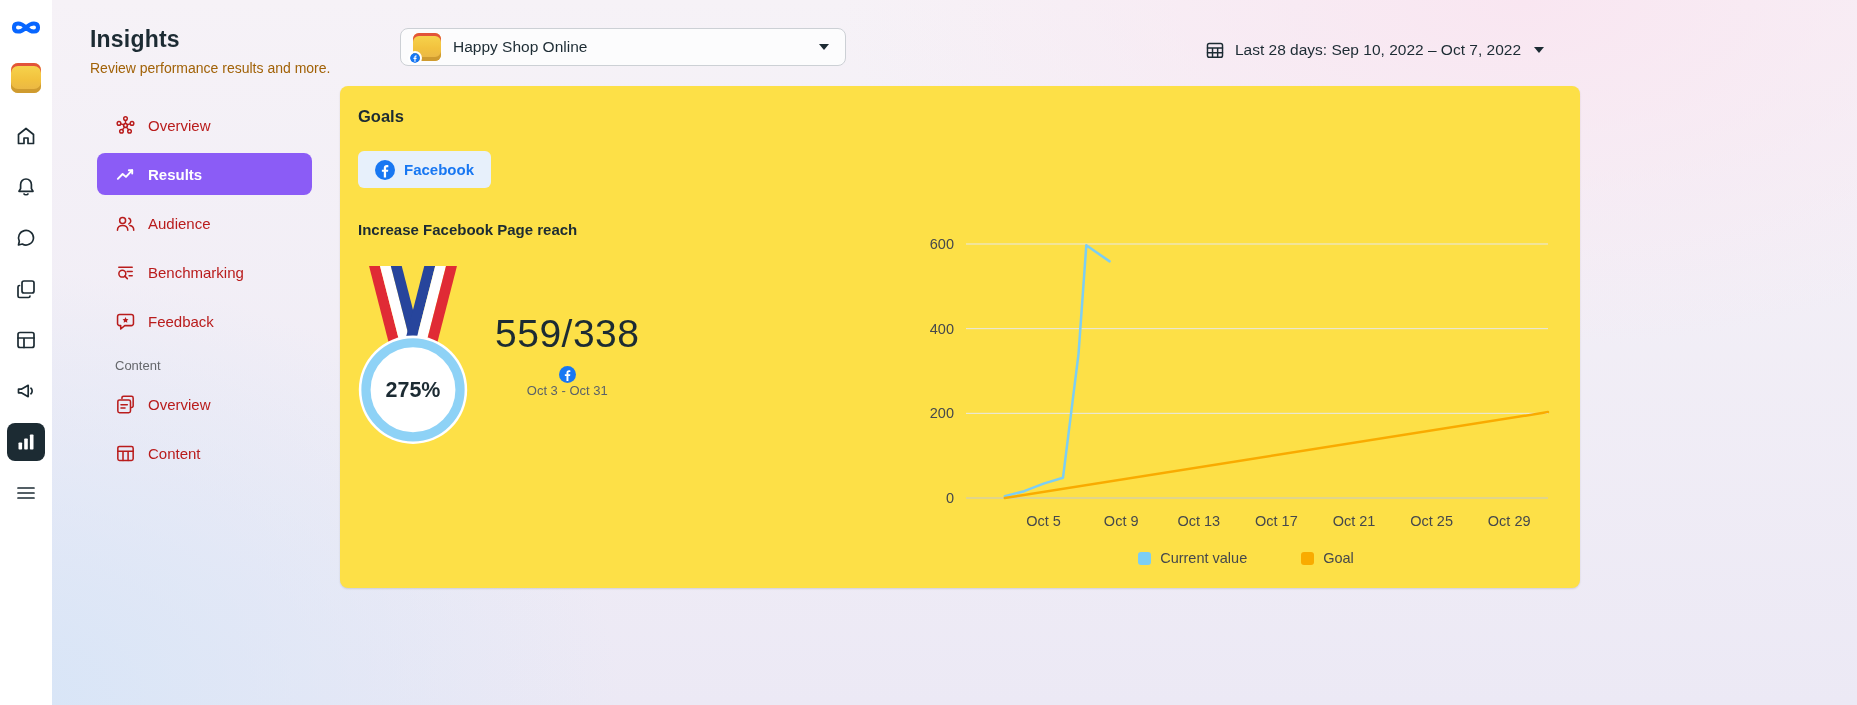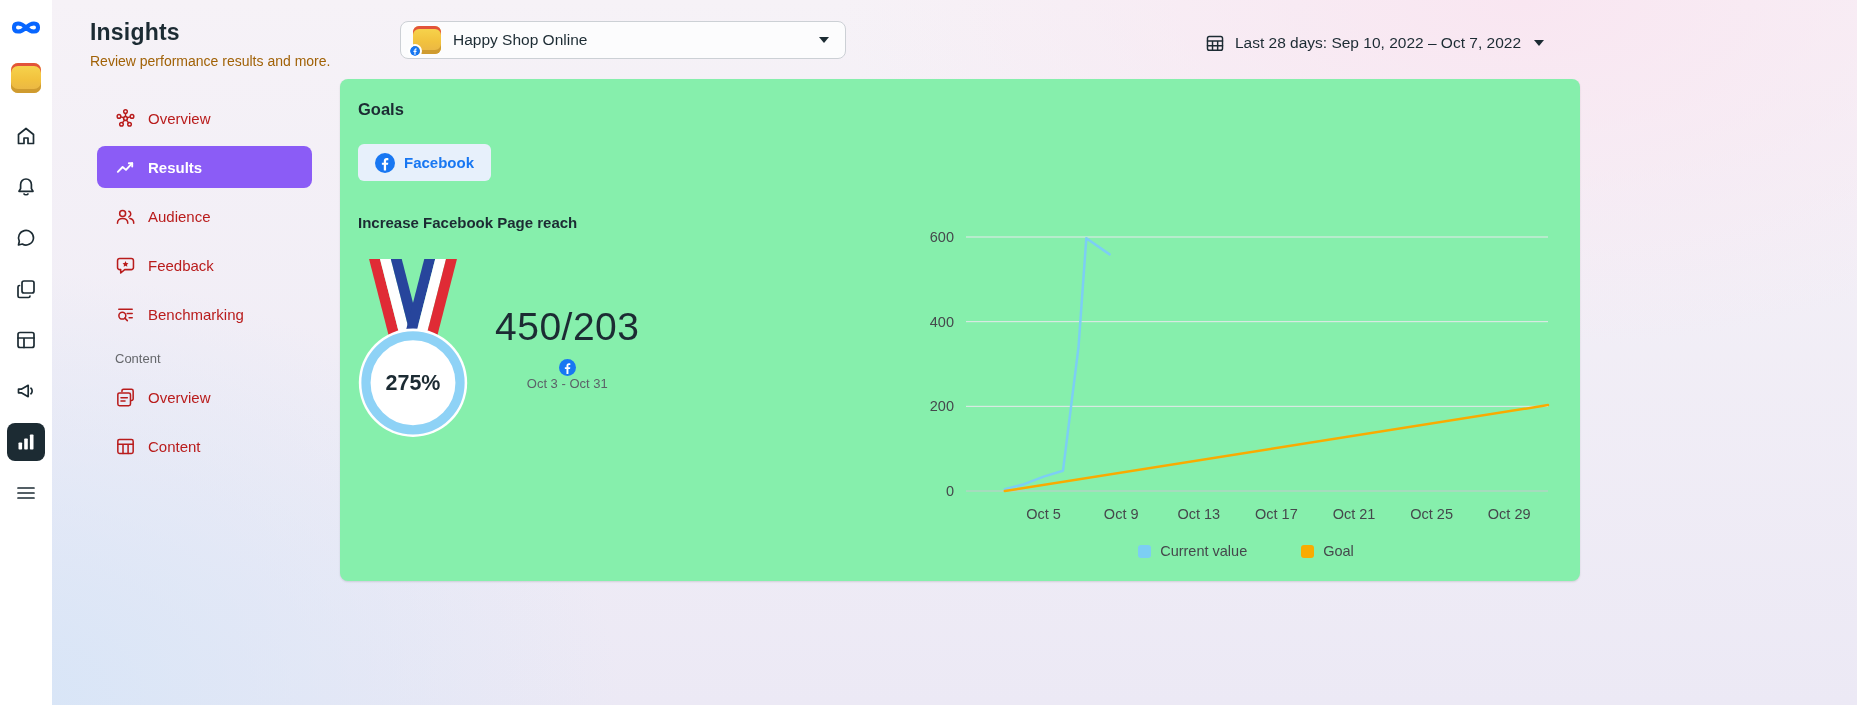--- a/index.html
+++ b/index.html
@@ -25,21 +25,21 @@
   }
   .rail-btn {
     width:38px; height:38px; border:none; background:transparent; border-radius:8px;
     display:flex; align-items:center; justify-content:center; margin-bottom:13px; cursor:pointer; color:#1c2b33;
   }
   .rail-btn.selected { background:#1c2b33; color:#ffffff; }
   .rail svg { display:block; }
   .stroke-icon { fill:none; stroke:currentColor; stroke-width:1.7; stroke-linecap:round; stroke-linejoin:round; }
 
   
-  .page { position:absolute; left:52px; top:5px; width:1492px; }
+  .page { position:absolute; left:52px; top:12px; width:1492px; }
   .header { display:flex; align-items:flex-start; padding:14px 0 0 38px; height:74px; }
   .page-title { font-size:23px; font-weight:700; letter-spacing:.2px; }
   .page-subtitle { font-size:14px; color:#a16207; margin-top:7px; }
   .title-block { width:310px; }
   .biz-selector {
     display:flex; align-items:center; width:446px; height:38px; margin-top:2px;
     background:#fcfcfd; border:1px solid #ccd0d5; border-radius:8px; padding:0 16px 0 12px; cursor:pointer;
   }
   .biz-avatar-wrap { position:relative; width:28px; height:28px; margin-right:12px; }
   .biz-avatar {
@@ -59,21 +59,21 @@
   .sidenav { width:215px; flex-shrink:0; padding-top:18px; margin-right:28px; }
   .nav-item {
     display:flex; align-items:center; gap:11px; height:42px; padding-left:17px;
     border-radius:8px; font-size:15px; font-weight:500; cursor:pointer; margin-bottom:7px; color:#b91c1c;
   }
   .nav-item.selected { background:#8b5cf6; color:#ffffff; font-weight:700; }
   .nav-item svg { flex-shrink:0; }
   .nav-section-label { font-size:13px; color:#65676b; margin:16px 0 10px 18px; }
 
   .card {
-    flex:1; background:#86efac; border-radius:8px; box-shadow:0 1px 2px rgba(0,0,0,.12);
+    flex:1; background:#fde047; border-radius:8px; box-shadow:0 1px 2px rgba(0,0,0,.12);
     height:502px; padding:21px 20px 0 18px;
   }
   .card-title { font-size:16.5px; font-weight:700; }
   .platform-tabs { margin-top:25px; }
   .platform-chip {
     display:inline-flex; align-items:center; gap:9px; height:37px; padding:0 17px;
     background:#e7f0fb; border:none; border-radius:6px; cursor:pointer;
     color:#1877F2; font-size:15px; font-weight:700; font-family:inherit;
   }
   .goal-section { margin-top:33px; }
@@ -220,33 +220,33 @@
         <svg class="stroke-icon" width="23" height="23" viewBox="0 0 24 24" style="stroke-width:1.6">
           <circle cx="9" cy="8.8" r="3.1"></circle>
           <path d="M3.6 19c0-3.1 2.4-5 5.4-5s5.4 1.9 5.4 5"></path>
           <path d="M15.5 6.6a3.1 3.1 0 0 1 0 5.8M16.6 14.2c2.5.4 4 2.1 4 4.8"></path>
         </svg>
         <span>Audience</span>
       </div>
 
       <div class="nav-item">
         <svg class="stroke-icon" width="23" height="23" viewBox="0 0 24 24" style="stroke-width:1.6">
-          <path d="M6 4.7h12A2.3 2.3 0 0 1 20.3 7v7a2.3 2.3 0 0 1-2.3 2.3h-6.8L7 19.8v-3.5H6A2.3 2.3 0 0 1 3.7 14V7A2.3 2.3 0 0 1 6 4.7Z"></path>
-          <path fill="currentColor" stroke="none" d="M12 7.4l.95 1.93 2.13.31-1.54 1.5.36 2.12L12 12.26l-1.9 1 .36-2.12-1.54-1.5 2.13-.31Z"></path>
-        </svg>
-        <span>Feedback</span>
-      </div>
-
-      <div class="nav-item">
-        <svg class="stroke-icon" width="23" height="23" viewBox="0 0 24 24" style="stroke-width:1.6">
           <path d="M5 6.5h14M13.8 11h5.2M15.8 15.5h3.2"></path>
           <circle cx="8.7" cy="13.2" r="3.6"></circle>
           <path d="M11.3 15.8l2.6 2.6"></path>
         </svg>
         <span>Benchmarking</span>
+      </div>
+
+      <div class="nav-item">
+        <svg class="stroke-icon" width="23" height="23" viewBox="0 0 24 24" style="stroke-width:1.6">
+          <path d="M6 4.7h12A2.3 2.3 0 0 1 20.3 7v7a2.3 2.3 0 0 1-2.3 2.3h-6.8L7 19.8v-3.5H6A2.3 2.3 0 0 1 3.7 14V7A2.3 2.3 0 0 1 6 4.7Z"></path>
+          <path fill="currentColor" stroke="none" d="M12 7.4l.95 1.93 2.13.31-1.54 1.5.36 2.12L12 12.26l-1.9 1 .36-2.12-1.54-1.5 2.13-.31Z"></path>
+        </svg>
+        <span>Feedback</span>
       </div>
 
       <div class="nav-section-label">Content</div>
 
       <div class="nav-item">
         <svg class="stroke-icon" width="23" height="23" viewBox="0 0 24 24" style="stroke-width:1.6">
           <path d="M8.3 5.8v-.5a1.8 1.8 0 0 1 1.8-1.8h8.1A1.8 1.8 0 0 1 20 5.3v8.1a1.8 1.8 0 0 1-1.8 1.8h-.5"></path>
           <rect x="4" y="7.3" width="13.2" height="13.2" rx="1.8"></rect>
           <path d="M7.3 12.2h6.6M7.3 15.6h4.2"></path>
         </svg>
@@ -291,21 +291,21 @@
                 <polygon points="74.7,2 64,2 44,80 54.7,80" fill="#27459c"></polygon>
                 <polygon points="85.3,2 74.7,2 54.7,80 65.3,80" fill="#ffffff"></polygon>
                 <polygon points="96,2 85.3,2 65.3,80 76,80" fill="#e02b35"></polygon>
 
                 <circle cx="53" cy="123" r="53" fill="#ffffff"></circle>
                 <circle cx="53" cy="123" r="46" fill="#ffffff" stroke="#8ED2F6" stroke-width="9"></circle>
                 <text class="medal-text" x="53" y="130" text-anchor="middle" font-size="21" fill="#1c2b33">275%</text>
               </svg>
 
               <div>
-                <div class="goal-value">450/203</div>
+                <div class="goal-value">559/338</div>
                 <div class="goal-dates">
                   <svg width="17" height="17" viewBox="0 0 24 24">
                     <circle cx="12" cy="12" r="12" fill="#1877F2"></circle>
                     <path fill="#fff" d="M13.3 21v-6.8h2.3l.35-2.65H13.3V9.85c0-.77.21-1.29 1.32-1.29h1.41V6.2c-.24-.03-1.08-.1-2.05-.1-2.03 0-3.42 1.24-3.42 3.52v1.93H8.25v2.65h2.31V21h2.74z"></path>
                   </svg>
                   <span>Oct 3 - Oct 31</span>
                 </div>
               </div>
             </div>
 

